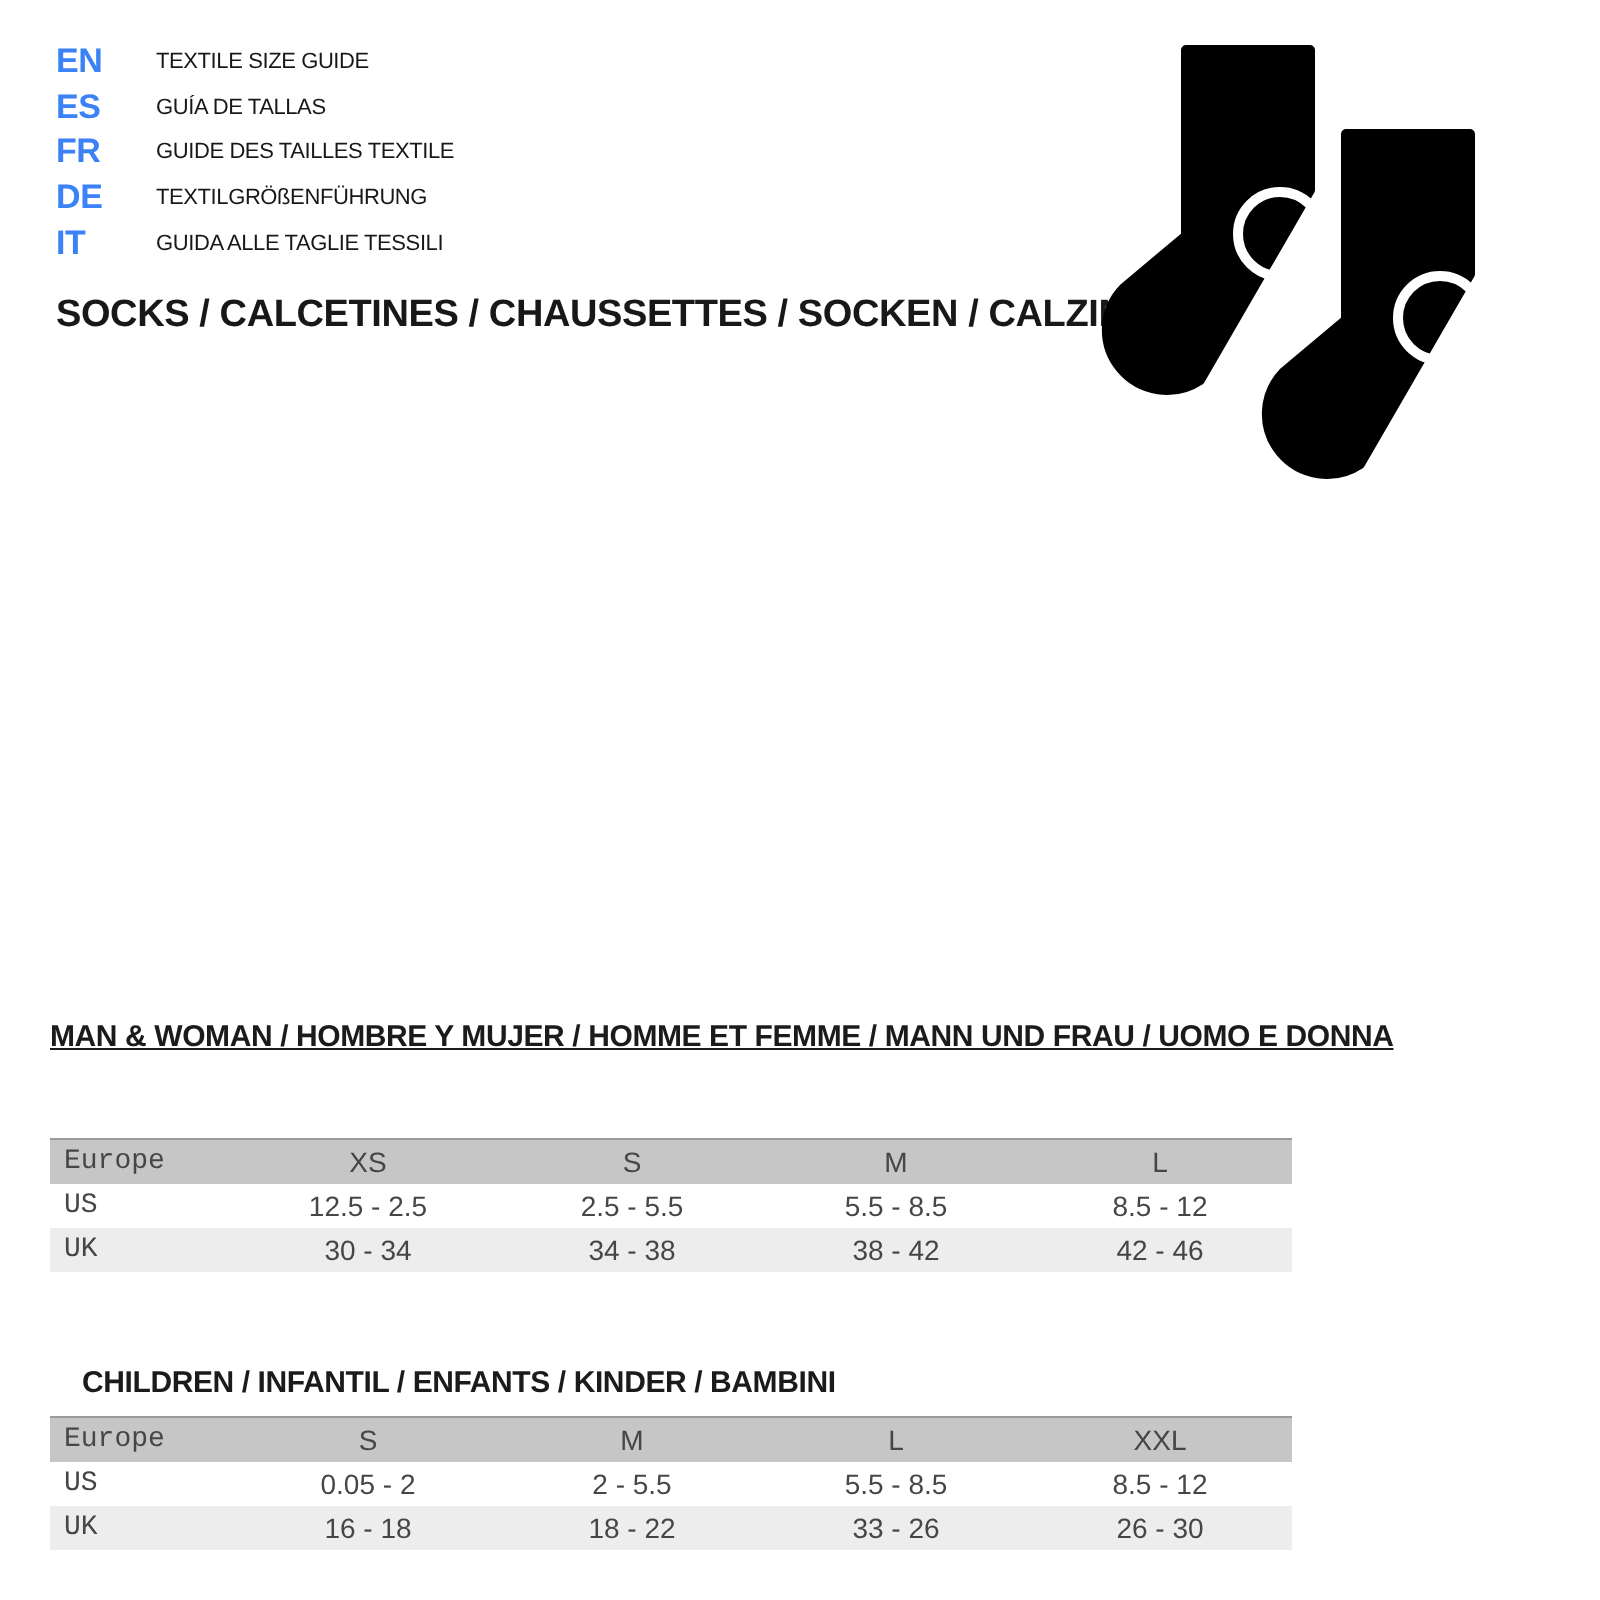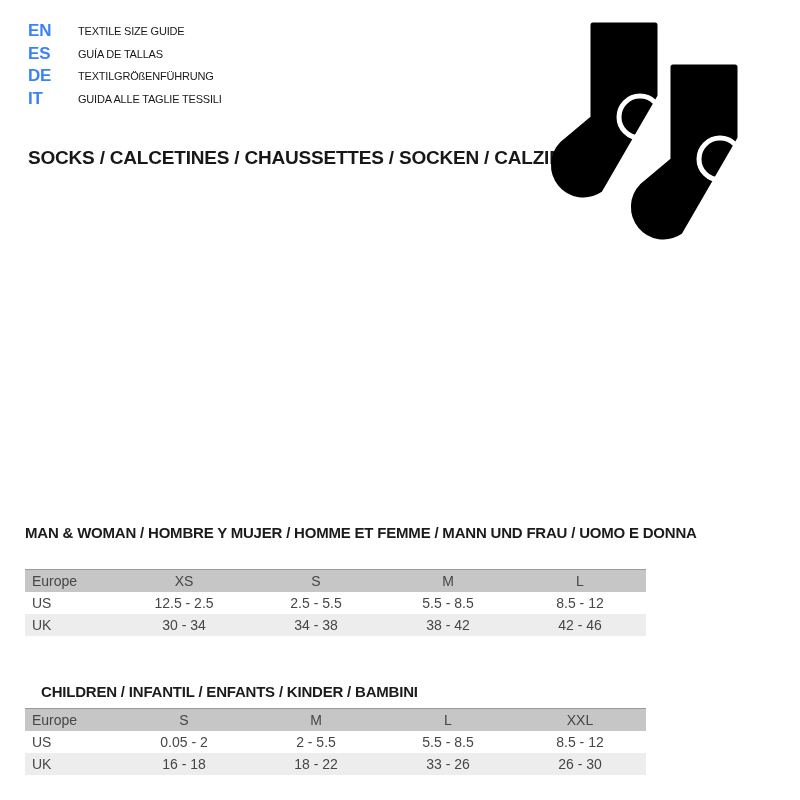--- a/index.html
+++ b/index.html
@@ -33,52 +33,56 @@
 
   
   .socks-icon { position: absolute; left: 525px; top: 15px; width: 230px; height: 230px; }
 
   
   .chart-title {
     position: absolute; left: 25px;
     font-weight: 700; font-size: 15px; letter-spacing: -0.2px;
     color: #1b1b1b; white-space: nowrap;
   }
-  .chart-title.first { top: 524px; }
+  .chart-title.first { top: 510px; text-decoration: underline; }
   .chart-title.second { top: 683px; margin-left: 16px; }
 
   table.size-chart {
     position: absolute; left: 25px; width: 621px;
     border-collapse: collapse; table-layout: fixed;
   }
   table.size-chart.first { top: 569px; }
   table.size-chart.second { top: 708px; }
 
   .size-chart tr { height: 22px; }
   .size-chart tr.head-row { background: #c6c6c6; border-top: 1px solid #9b9b9b; }
   .size-chart tr.row-uk { background: #ededed; margin-left: 29px; }
   .size-chart th, .size-chart td {
     font-weight: 400; font-size: 14px; color: #464646;
     text-align: center; padding: 0; white-space: nowrap;
   }
   .size-chart th:first-child, .size-chart td:first-child {
-    text-align: left; padding-left: 7px;
+    text-align: left; padding-left: 7px; font-family: Liberation Mono, monospace;
   }
 </style>
 </head>
 <body>
 
 <div class="lang-list">
   <div class="lang-row">
     <span class="lang-code">EN</span>
     <span class="lang-label">TEXTILE SIZE GUIDE</span>
   </div>
   <div class="lang-row">
     <span class="lang-code">ES</span>
     <span class="lang-label">GUÍA DE TALLAS</span>
+  </div>
+  <div class="lang-row">
+    <span class="lang-code">FR</span>
+    <span class="lang-label">GUIDE DES TAILLES TEXTILE</span>
   </div>
   <div class="lang-row">
     <span class="lang-code">DE</span>
     <span class="lang-label">TEXTILGRÖßENFÜHRUNG</span>
   </div>
   <div class="lang-row">
     <span class="lang-code">IT</span>
     <span class="lang-label">GUIDA ALLE TAGLIE TESSILI</span>
   </div>
 </div>

